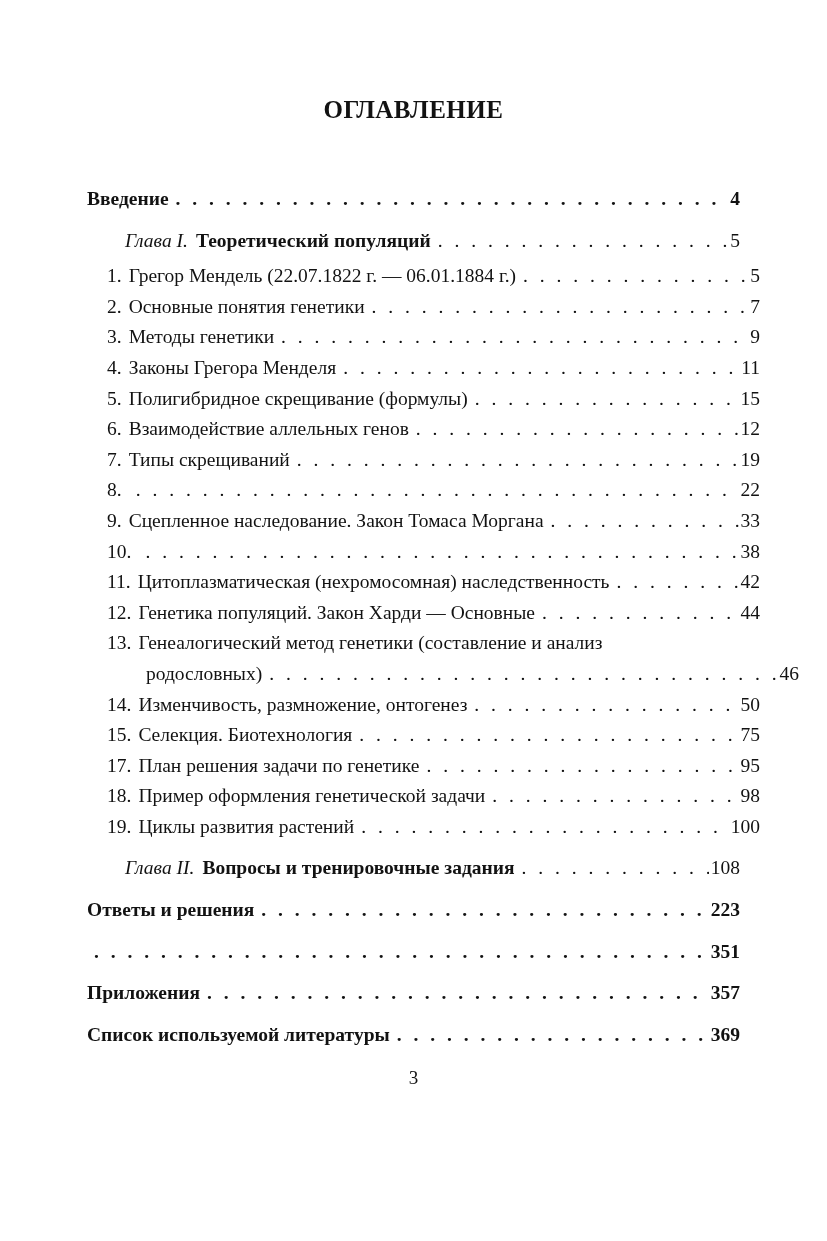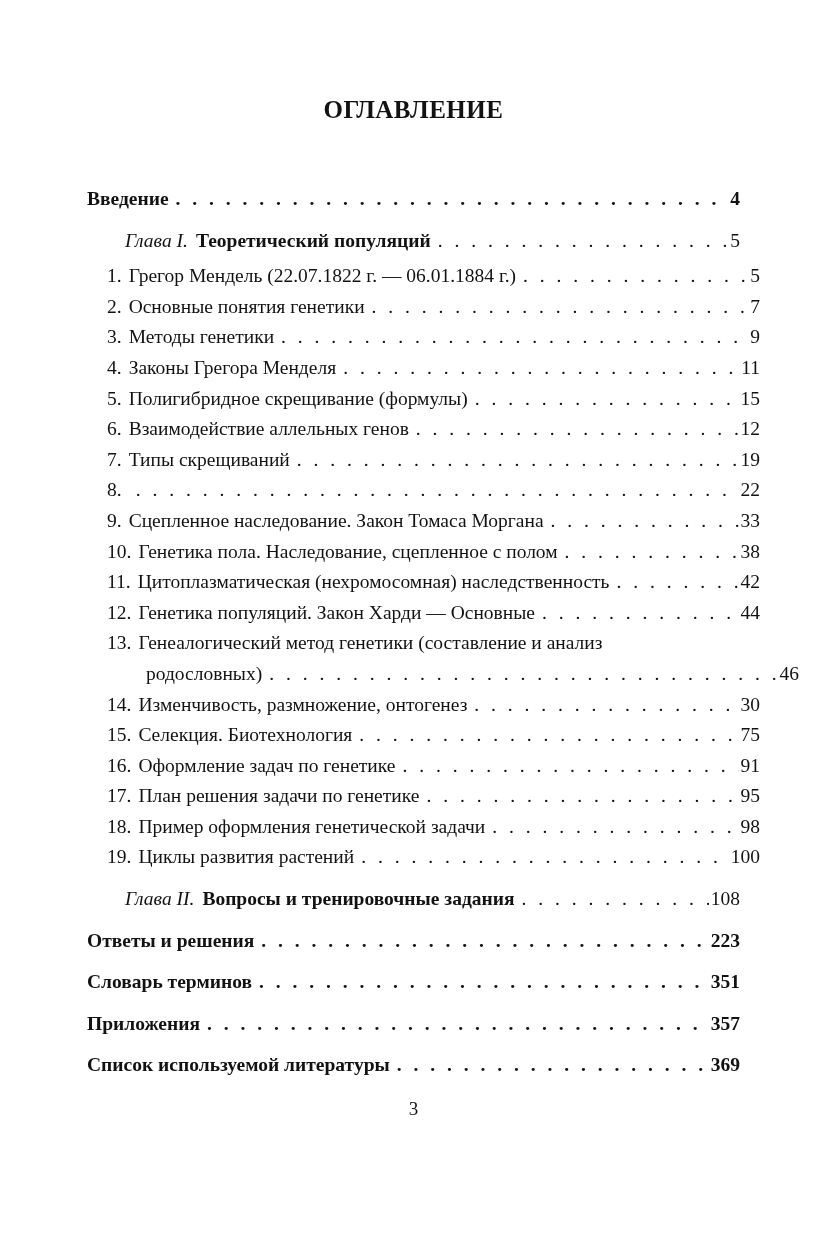--- a/index.html
+++ b/index.html
@@ -137,21 +137,20 @@
         <span class="entry-page">22</span>
       </div>
       <div class="toc-row row-item">
         <span class="entry-num">9.</span>
         <span class="entry-label">Сцепленное наследование. Закон Томаса Моргана</span>
         <span class="dot-leader"></span>
         <span class="entry-page">33</span>
       </div>
       <div class="toc-row row-item">
         <span class="entry-num">10.</span>
-        <span class="entry-label">Генетика пола. Наследование, сцепленное с полом</span>
         <span class="dot-leader"></span>
         <span class="entry-page">38</span>
       </div>
       <div class="toc-row row-item">
         <span class="entry-num">11.</span>
         <span class="entry-label">Цитоплазматическая (нехромосомная) наследственность</span>
         <span class="dot-leader"></span>
         <span class="entry-page">42</span>
       </div>
       <div class="toc-row row-item">
@@ -166,33 +165,27 @@
       </div>
       <div class="toc-row row-item-cont">
         <span class="entry-label">родословных)</span>
         <span class="dot-leader"></span>
         <span class="entry-page">46</span>
       </div>
       <div class="toc-row row-item">
         <span class="entry-num">14.</span>
         <span class="entry-label">Изменчивость, размножение, онтогенез</span>
         <span class="dot-leader"></span>
-        <span class="entry-page">30</span>
+        <span class="entry-page">50</span>
       </div>
       <div class="toc-row row-item">
         <span class="entry-num">15.</span>
         <span class="entry-label">Селекция. Биотехнология</span>
         <span class="dot-leader"></span>
         <span class="entry-page">75</span>
-      </div>
-      <div class="toc-row row-item">
-        <span class="entry-num">16.</span>
-        <span class="entry-label">Оформление задач по генетике</span>
-        <span class="dot-leader"></span>
-        <span class="entry-page">91</span>
       </div>
       <div class="toc-row row-item">
         <span class="entry-num">17.</span>
         <span class="entry-label">План решения задачи по генетике</span>
         <span class="dot-leader"></span>
         <span class="entry-page">95</span>
       </div>
       <div class="toc-row row-item">
         <span class="entry-num">18.</span>
         <span class="entry-label">Пример оформления генетической задачи</span>
@@ -210,21 +203,20 @@
         <span class="entry-label">Вопросы и тренировочные задания</span>
         <span class="dot-leader"></span>
         <span class="entry-page">108</span>
       </div>
       <div class="toc-row row-section">
         <span class="entry-label">Ответы и решения</span>
         <span class="dot-leader"></span>
         <span class="entry-page">223</span>
       </div>
       <div class="toc-row row-section">
-        <span class="entry-label">Словарь терминов</span>
         <span class="dot-leader"></span>
         <span class="entry-page">351</span>
       </div>
       <div class="toc-row row-section">
         <span class="entry-label">Приложения</span>
         <span class="dot-leader"></span>
         <span class="entry-page">357</span>
       </div>
       <div class="toc-row row-section">
         <span class="entry-label">Список используемой литературы</span>

